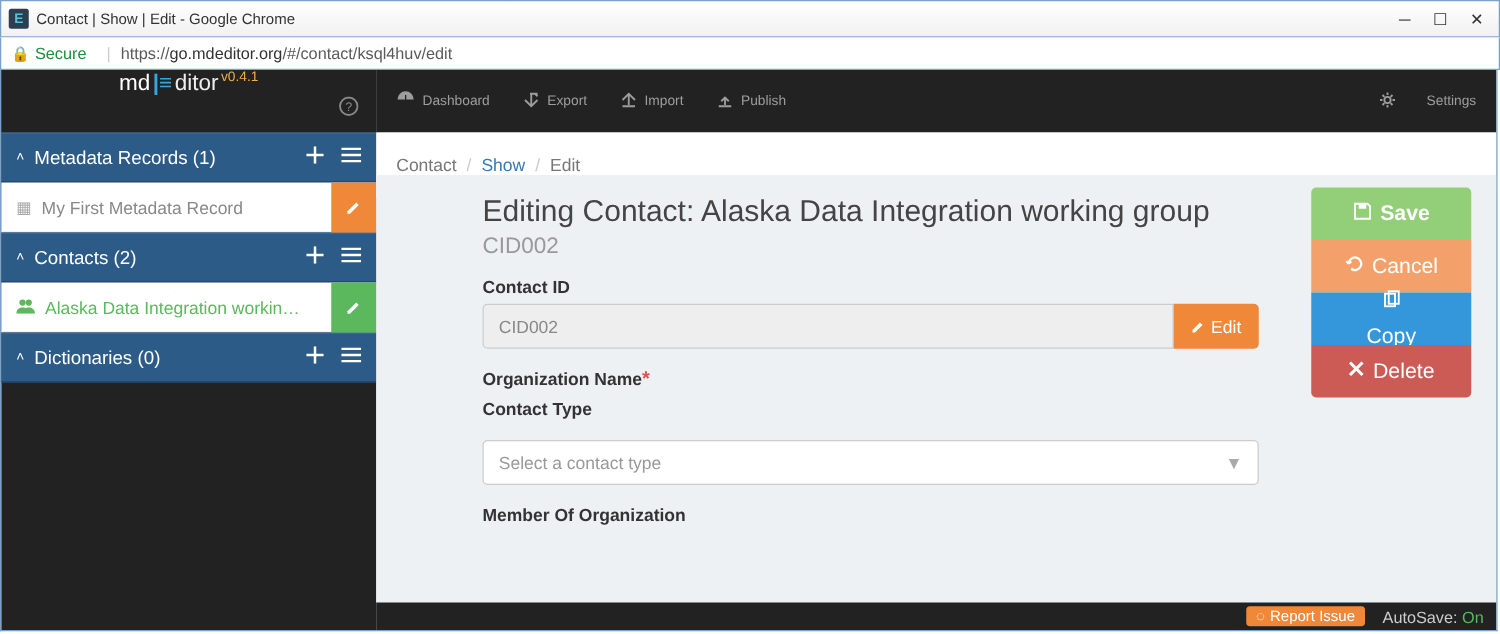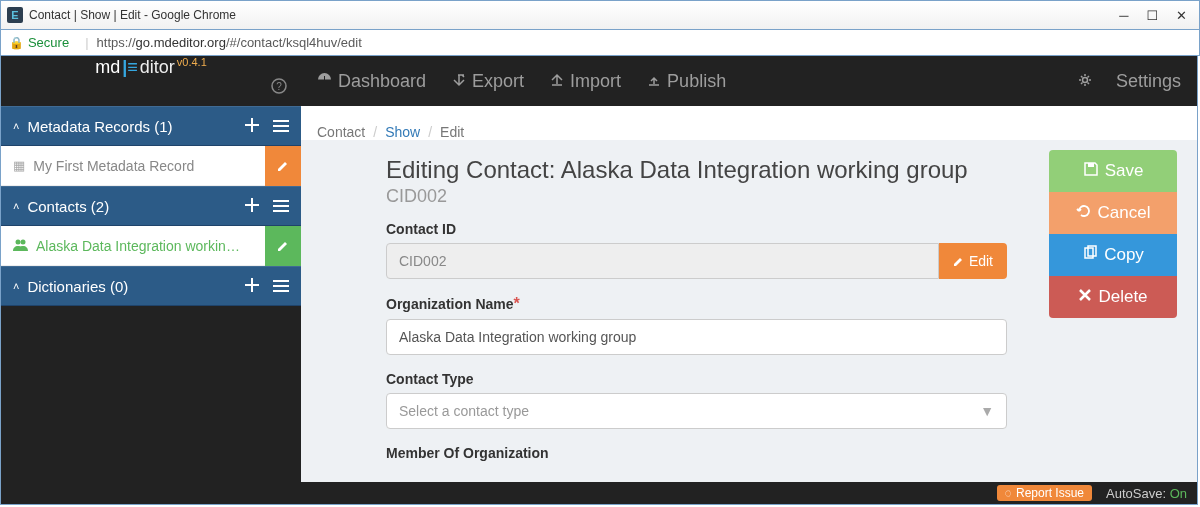--- a/index.html
+++ b/index.html
@@ -36,50 +36,50 @@
 .item { height:40px; background:#fff; color:#888; display:flex; align-items:center; padding:0 12px; font-size:14px; border-bottom:1px solid #eee;}
 .item .icn { margin-right:8px; color:#aaa; font-size:13px;}
 .item.active { color:#5cb85c; }
 .item.active .icn { color:#5cb85c; }
 .item .editbtn { margin-left:auto; width:36px; height:40px; margin-right:-12px; display:flex; align-items:center; justify-content:center; color:#fff;}
 .btn-orange { background:#f0883a; }
 .btn-green { background:#5cb85c; }
 .item-text { white-space:nowrap; overflow:hidden; text-overflow:ellipsis; max-width:210px;}
 
 
-.topnav { position:absolute; left:300px; top:0; right:0; height:50px; background:#222; display:flex; align-items:center; padding:0 16px; color:#9d9d9d; font-size:18px;}
+.topnav { position:absolute; left:300px; top:0; right:0; height:50px; background:#222; display:flex; align-items:center; padding:0 16px; color:#9d9d9d; font-size:11px;}
 .topnav .navitem { display:flex; align-items:center; gap:6px; margin-right:26px; cursor:pointer;}
 .topnav .settings { margin-left:auto; display:flex; align-items:center; gap:24px; cursor:pointer;}
 
 
 .crumbs { position:absolute; left:300px; top:50px; right:0; height:52px; background:#fff; border-bottom:1px solid #e4e4e4; display:flex; align-items:center; padding:0 16px; color:#777; font-size:14px;}
 .crumbs a { color:#337ab7; text-decoration:none; }
 .crumbs .slash { margin:0 8px; color:#ccc;}
 
 
 .main { position:absolute; left:300px; top:84px; right:0; bottom:22px; background:#eef1f4; overflow:hidden; padding:16px 20px;}
 .formcol { margin-left:65px; margin-right:170px; }
 .h2 { font-size:24px; color:#444; font-weight:500; margin-bottom:2px;}
 .sub { color:#999; font-size:18px; margin-bottom:14px;}
 .lbl { font-weight:bold; font-size:14px; color:#333; margin-bottom:6px;}
 .req { color:#d9534f; font-size:16px;}
 .inputrow { display:flex; margin-bottom:16px;}
 .txt { flex:1; height:36px; border:1px solid #ccc; background:#eee; color:#888; padding:0 12px; border-radius:4px 0 0 4px; font-size:14px;}
 .txt.white { background:#fff; color:#555; border-radius:4px;}
 .editpill { background:#f0883a; color:#fff; border:none; height:36px; padding:0 14px; border-radius:0 4px 4px 0; font-size:14px; display:flex; align-items:center; gap:4px; cursor:pointer;}
-.sel { width:100%; height:36px; border:1px solid #ccc; background:#fff; color:#999; padding:0 12px; border-radius:4px; font-size:14px; display:flex; align-items:center; justify-content:space-between;}
+.sel { width:100%; height:36px; border:1px solid #ccc; background:#fff; color:#999; padding:0 12px; border-radius:4px; font-size:14px; display:flex; align-items:center; justify-content:space-between;margin-top:11px;}
 
 
 .actcol { position:absolute; right:20px; top:10px; width:128px; display:flex; flex-direction:column;}
 .actbtn { height:42px; color:#fff; font-size:17px; display:flex; align-items:center; justify-content:center; gap:6px; cursor:pointer; border-radius:0;}
-.actbtn:first-child { border-top-left-radius:4px; border-top-right-radius:4px;}
+.actbtn:first-child { border-top-left-radius:4px; border-top-right-radius:4px;font-weight:bold;}
 .actbtn:last-child { border-bottom-left-radius:4px; border-bottom-right-radius:4px;}
 .bg-save { background:#92cf78; }
 .bg-cancel { background:#f3a06b; }
-.bg-copy { background:#3597db; }
+.bg-copy { background:#3597db;flex-direction:column; }
 .bg-delete { background:#cc5b55; }
 
 
 .footer { position:absolute; left:300px; bottom:0; right:0; height:22px; background:#222; display:flex; align-items:center; justify-content:flex-end; padding:0 10px; color:#ccc; font-size:13px;}
 .report { background:#f0883a; color:#fff; padding:1px 8px; border-radius:3px; margin-right:14px; font-size:12px; display:inline-flex; align-items:center; gap:4px;}
 .autosave .on { color:#5cb85c; }
 
 
 svg { display:inline-block; }
 </style>
@@ -275,23 +275,20 @@
           <svg width="12" height="12" viewBox="0 0 12 12">
               <path d="M1 9l6-6 2 2-6 6H1V9z" fill="#fff"></path>
             </svg>
           <span>Edit</span>
         </button>
       </div>
 
       <div class="lbl">
         <span>Organization Name</span><span class="req">*</span>
       </div>
-      <div class="inputrow">
-        <input class="txt white" type="text" value="Alaska Data Integration working group" style="">
-      </div>
 
       <div class="lbl">Contact Type</div>
       <div class="inputrow">
         <div class="sel">
           <span>Select a contact type</span>
           <span style="color:#aaa">▼</span>
         </div>
       </div>
 
       <div class="lbl">Member Of Organization</div>

